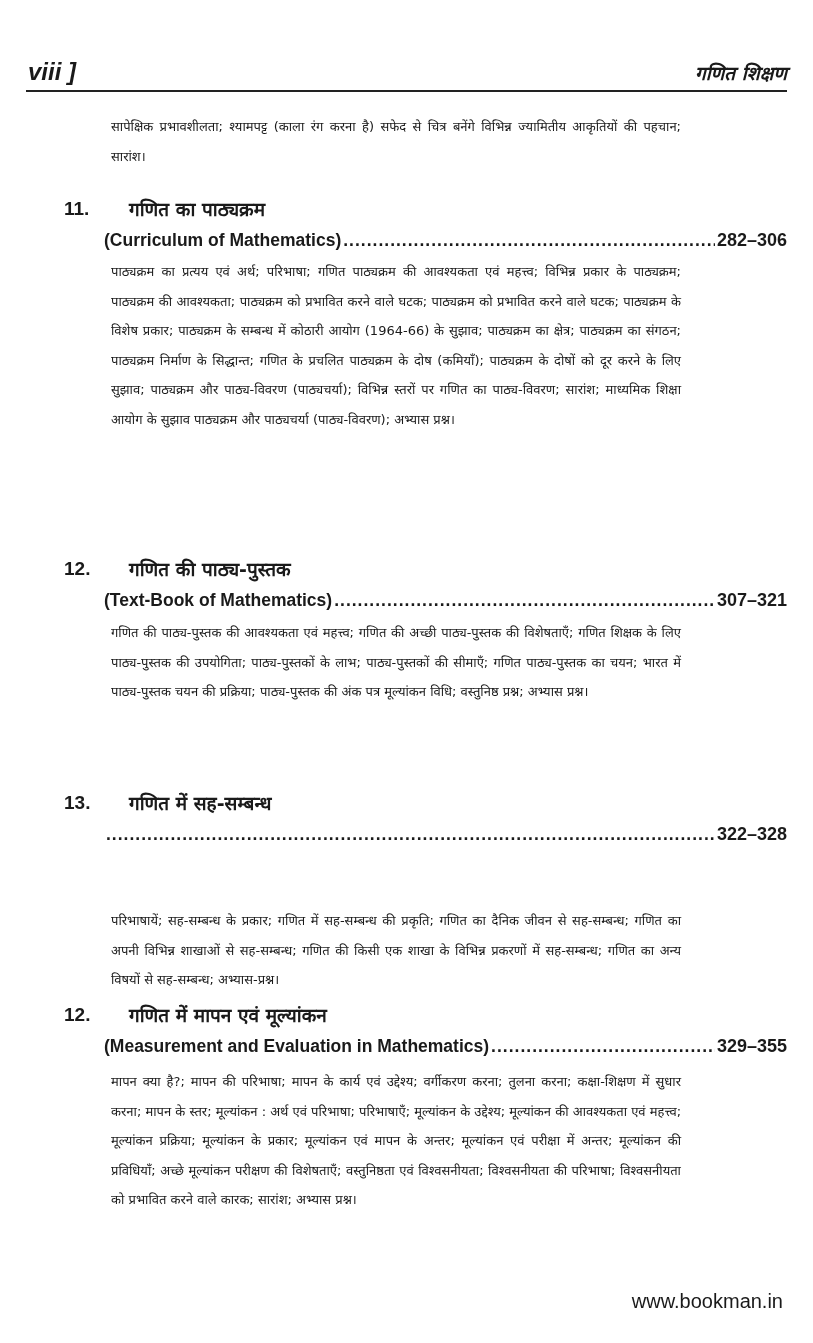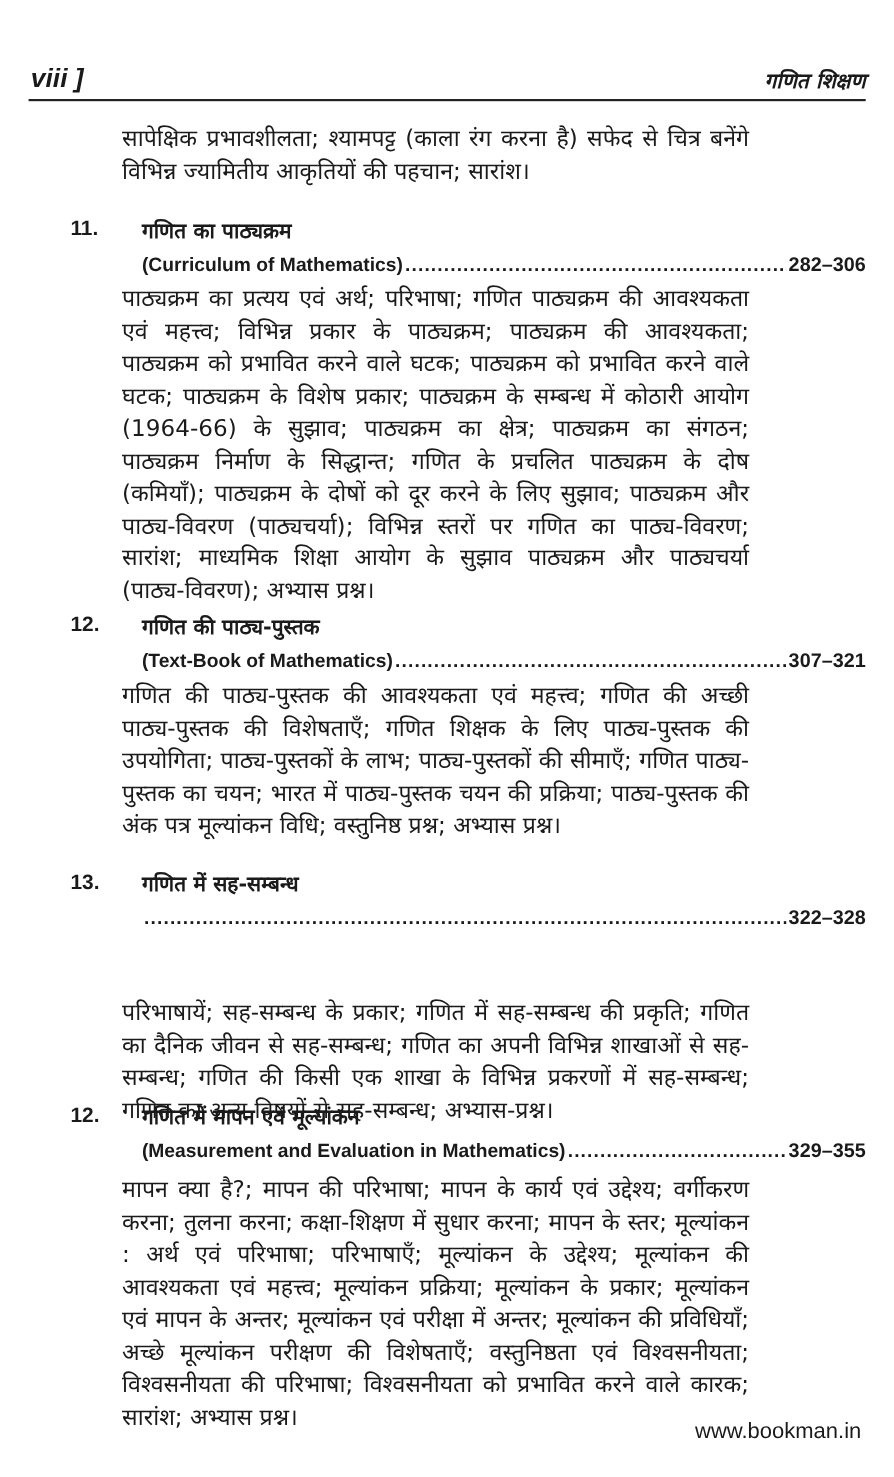--- a/index.html
+++ b/index.html
@@ -4,25 +4,25 @@
 <style>
   html, body { margin:0; padding:0; }
   body {
     width:813px; height:1343px; background:#ffffff; position:relative; overflow:hidden;
     font-family:"DejaVu Sans", "Liberation Sans", sans-serif; color:#1a1a1a;
   }
   .running-head { position:absolute; left:26px; right:26px; top:52px; height:40px; }
   .page-num { position:absolute; left:2px; top:6px; font-size:24px; font-weight:bold; font-style:italic; font-family:"Liberation Sans", sans-serif; }
   .book-title { position:absolute; right:0; top:8px; font-size:19px; font-weight:bold; font-style:italic; }
   .head-rule { position:absolute; left:26px; right:26px; top:90px; border-top:2.5px solid #222; }
-  .para { position:absolute; left:111px; width:570px; font-size:21px; line-height:29.5px; text-align:justify; }
+  .para { position:absolute; left:111px; width:570px; font-size:13px; line-height:29.5px; text-align:justify; }
   .chap-head { position:absolute; left:64px; right:26px; }
   .chap-num { position:absolute; left:0; top:0; font-size:19px; font-weight:bold; font-family:"Liberation Sans", sans-serif; }
   .chap-hindi { position:absolute; left:65px; top:-2px; font-size:19px; font-weight:bold; }
-  .chap-eng { position:absolute; left:65px; top:32px; right:0; display:flex; align-items:baseline; font-size:17.5px; font-weight:bold; font-family:"Liberation Sans", sans-serif; white-space:nowrap; }
+  .chap-eng { position:absolute; left:40px; top:32px; right:0; display:flex; align-items:baseline; font-size:17.5px; font-weight:bold; font-family:"Liberation Sans", sans-serif; white-space:nowrap; }
   .chap-eng .dots { flex:1; overflow:hidden; margin:0 2px; letter-spacing:1px; }
   .chap-eng .dots::after { content:"........................................................................................................................................................"; }
   .chap-eng .pages { font-size:18px; }
   .footer-url { position:absolute; right:30px; top:1290px; font-size:20px; font-family:"Liberation Sans", sans-serif; }
 </style>
 </head>
 <body>
 
 <div class="running-head">
   <span class="page-num">viii ]</span>

